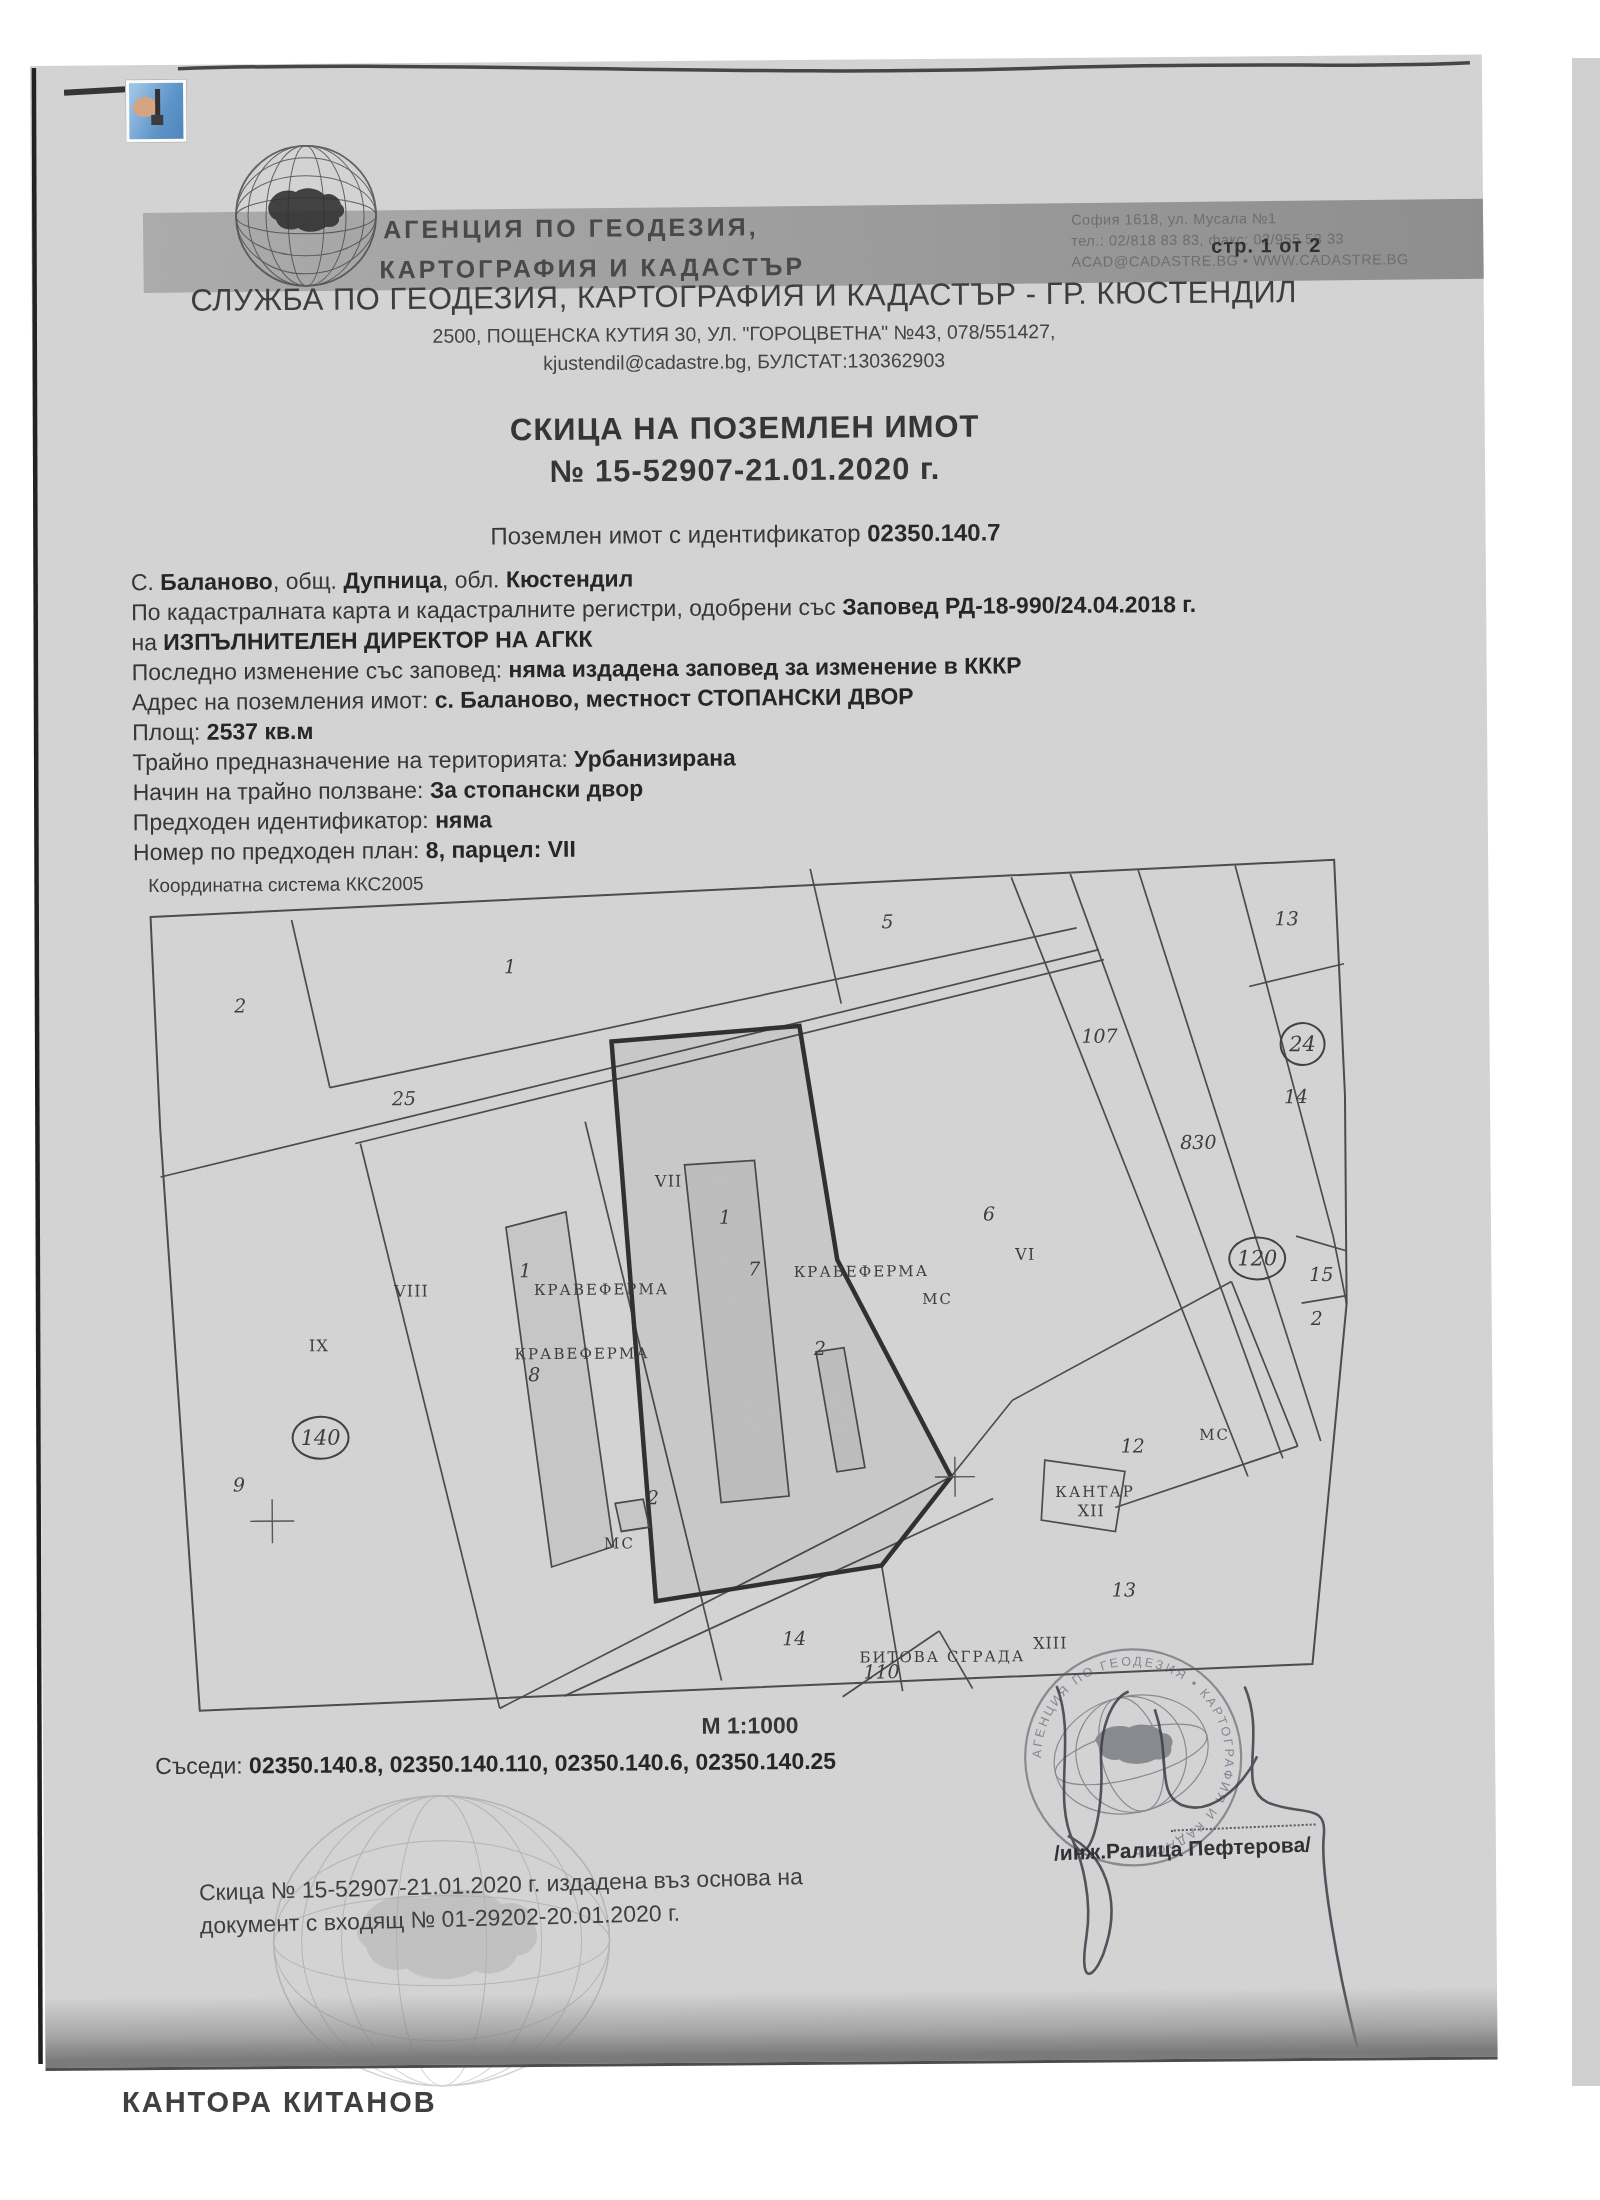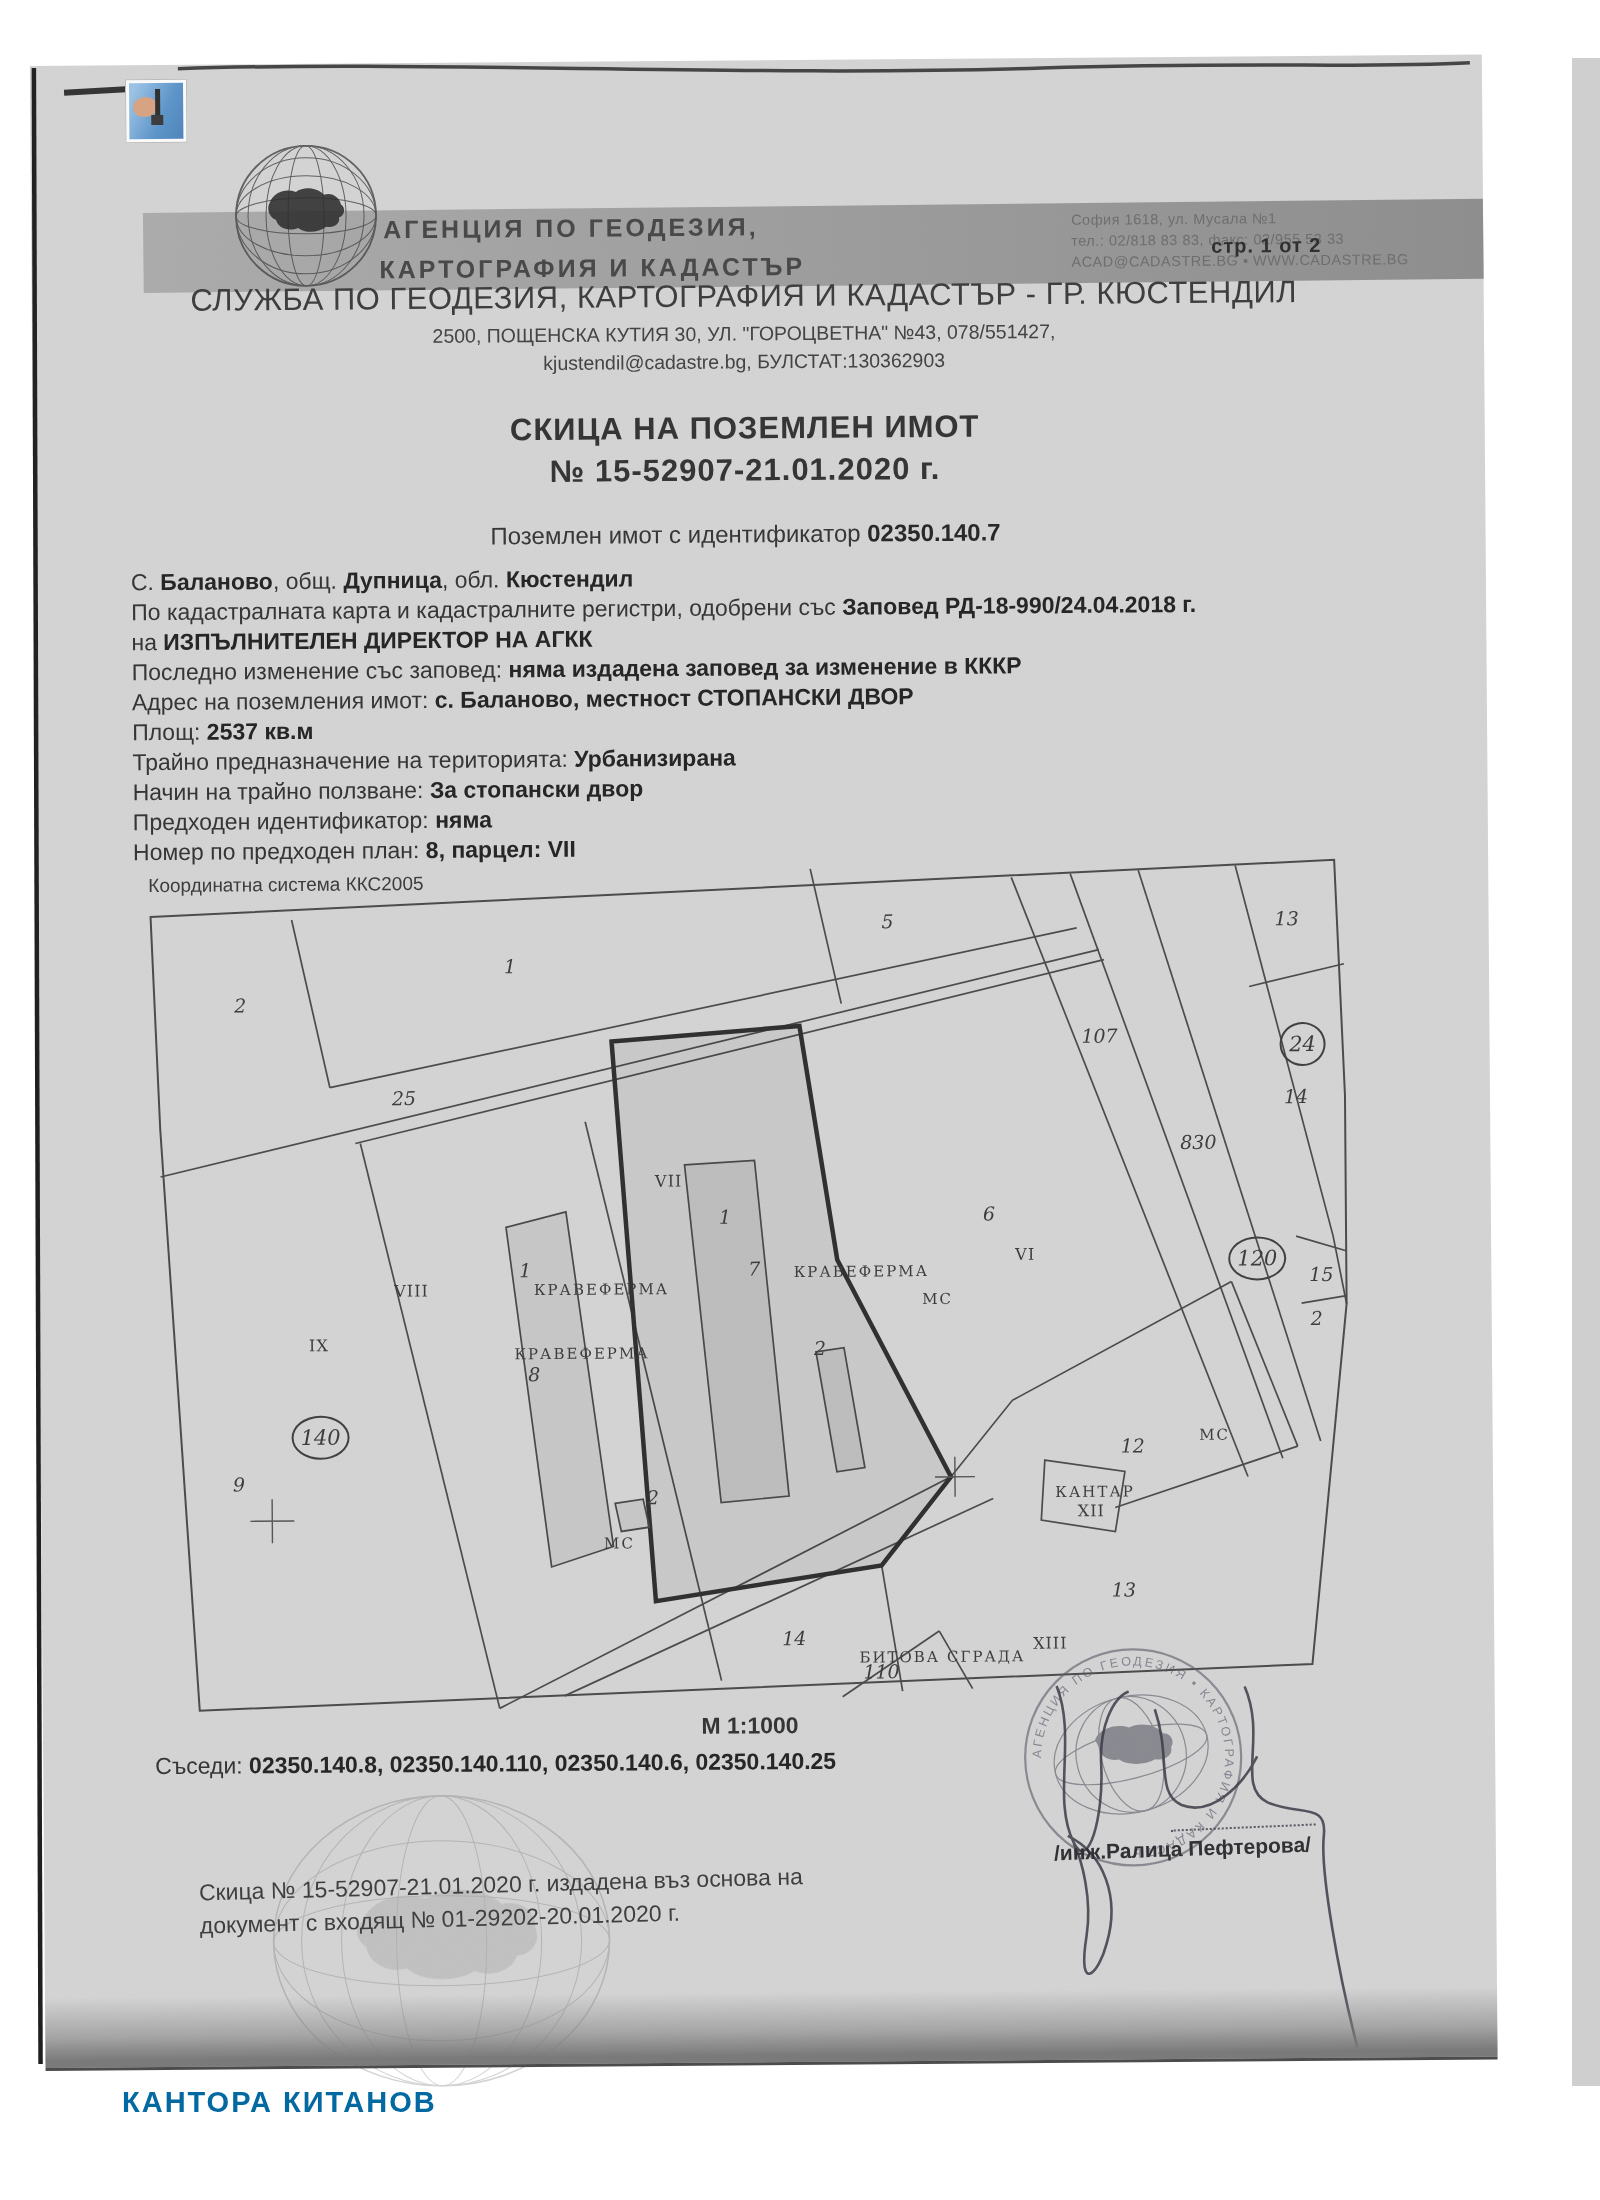--- a/index.html
+++ b/index.html
@@ -250,14 +250,14 @@
   <svg class="noise">
     <filter id="noiseF">
           <feTurbulence type="fractalNoise" baseFrequency="0.8" numOctaves="2" stitchTiles="stitch"></feTurbulence>
       <feColorMatrix type="matrix" values="0 0 0 0 0.2  0 0 0 0 0.2  0 0 0 0 0.2  0 0 0 0.07 0"></feColorMatrix>
         </filter>
     <rect width="100%" height="100%" filter="url(#noiseF)"></rect>
   </svg>
  </div>
 
  <div class="edge-strip"></div>
- <div class="watermark" style="color: #0369a1;">КАНТОРА КИТАНОВ</div>
+ <div class="watermark" style="color: #404040;">КАНТОРА КИТАНОВ</div>
 </div>
 
 </body></html>

